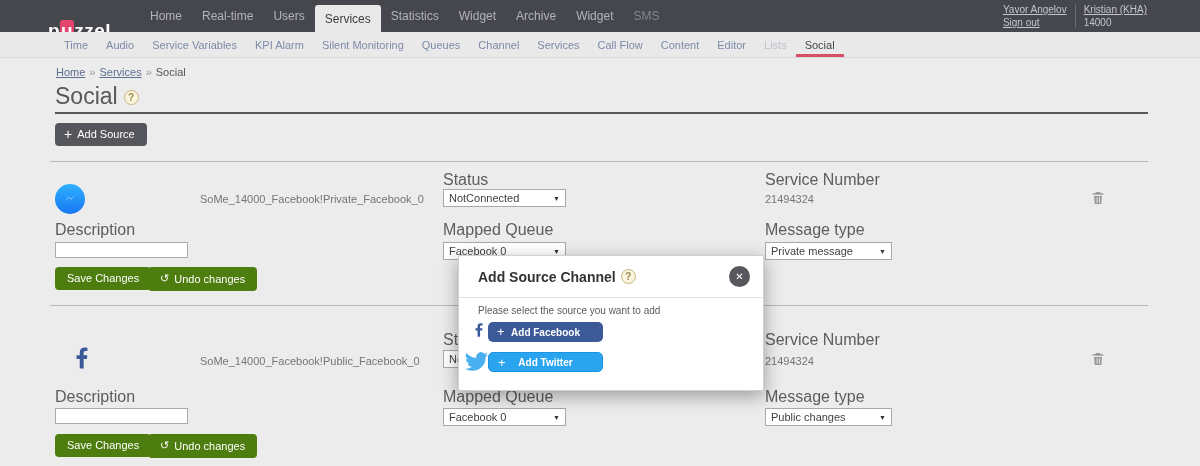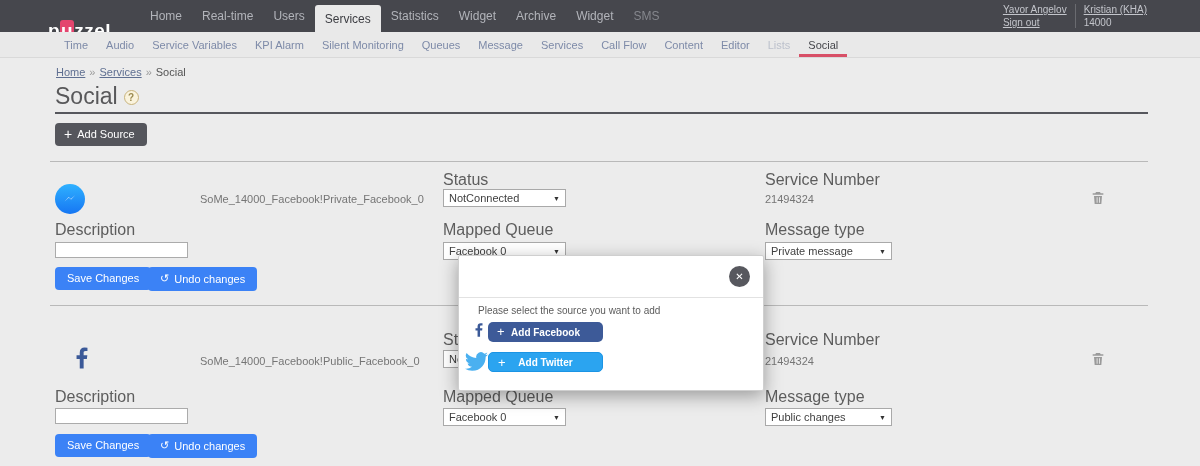--- a/index.html
+++ b/index.html
@@ -40,21 +40,21 @@
   .btn-add-source .plus { font-size:14px; line-height:10px; font-weight:400; }
 
   .hr-light { position:absolute; left:50px; right:52px; height:1px; background:#b9b9b9; }
 
   
   .field-label { position:absolute; font-size:16px; color:#5d5d5d; }
   .value-text { position:absolute; font-size:11px; color:#757575; }
   .fake-select { position:absolute; height:18px; background:#fff; border:1px solid #a9a9a9; font-size:11px; color:#3f3f3f; padding:2px 18px 0 5px; cursor:pointer; }
   .fake-select .arrow { position:absolute; right:5px; top:5px; font-size:7px; color:#333; }
   .text-input { position:absolute; width:133px; height:16px; background:#fff; border:1px solid #ababab; font-size:11px; padding:0 4px; }
-  .btn-grey { position:absolute; background:#3b82f6; color:#fff; font-size:11px; border:none; border-radius:4px; padding:5px 12px 6px; cursor:default; display:flex; align-items:center; gap:5px; }
+  .btn-grey { position:absolute; background:#4d7c0f; color:#fff; font-size:11px; border:none; border-radius:4px; padding:5px 12px 6px; cursor:default; display:flex; align-items:center; gap:5px; }
   .trash-btn { position:absolute; left:1090px; width:16px; height:18px; color:#9a9a9a; cursor:pointer; }
   .trash-btn svg { width:16px; height:18px; }
 
   .messenger-icon { position:absolute; left:55px; top:184px; width:30px; height:30px; border-radius:50%; background:linear-gradient(180deg,#2fb1ff 0%,#1676f3 100%); display:flex; align-items:center; justify-content:center; }
   .messenger-icon svg { width:18px; height:18px; }
   .fb-row-icon { position:absolute; left:68px; top:344px; width:28px; height:28px; color:#3b5998; }
   .fb-row-icon svg { width:28px; height:28px; }
 
   
   .modal { position:absolute; left:458px; top:255px; width:306px; height:136px; background:#fff; border:1px solid #cfcfcf; border-radius:2px; box-shadow:0 5px 18px rgba(0,0,0,.35); z-index:10; }
@@ -100,21 +100,21 @@
   </div>
 </div>
 
 <div class="subnav">
   <span class="subnav-item">Time</span>
   <span class="subnav-item">Audio</span>
   <span class="subnav-item">Service Variables</span>
   <span class="subnav-item">KPI Alarm</span>
   <span class="subnav-item">Silent Monitoring</span>
   <span class="subnav-item">Queues</span>
-  <span class="subnav-item">Message</span>
+  <span class="subnav-item">Channel</span>
   <span class="subnav-item">Services</span>
   <span class="subnav-item">Call Flow</span>
   <span class="subnav-item">Content</span>
   <span class="subnav-item">Editor</span>
   <span class="subnav-item disabled">Lists</span>
   <span class="subnav-item active">Social</span>
 </div>
 
 <div class="breadcrumb">
   <a>Home</a><span class="sep">»</span><a>Services</a><span class="sep">»</span><span class="current">Social</span>
@@ -210,20 +210,21 @@
       <span>Save Changes</span>
     </button>
   <button class="btn-grey" style="left:148px; top:434px;">
       <span>↺</span>
       <span>Undo changes</span>
     </button>
 </div>
 
 <div class="modal">
   <div class="modal-header">
+    <div class="modal-title"><span>Add Source Channel</span><span class="help-badge">?</span></div>
     <button class="modal-close">✕</button>
   </div>
   <div class="modal-subtitle">Please select the source you want to add</div>
 
   <span class="src-icon-fb">
     <svg viewBox="0 0 24 24" fill="currentColor">
         <path d="M13.4 21v-8.2h2.77l.41-3.21H13.4V7.55c0-.93.26-1.56 1.59-1.56h1.68V3.13A22.3 22.3 0 0 0 14.2 3c-2.44 0-4.12 1.49-4.12 4.23v2.36H7.33v3.21h2.75V21h3.32z"></path>
       </svg>
   </span>
   <button class="btn-src btn-facebook">

